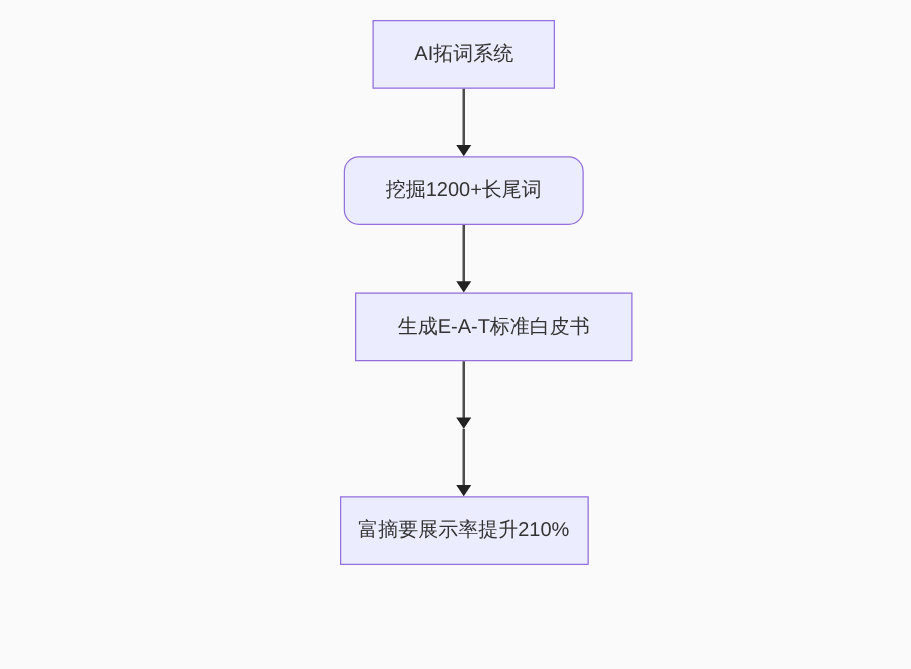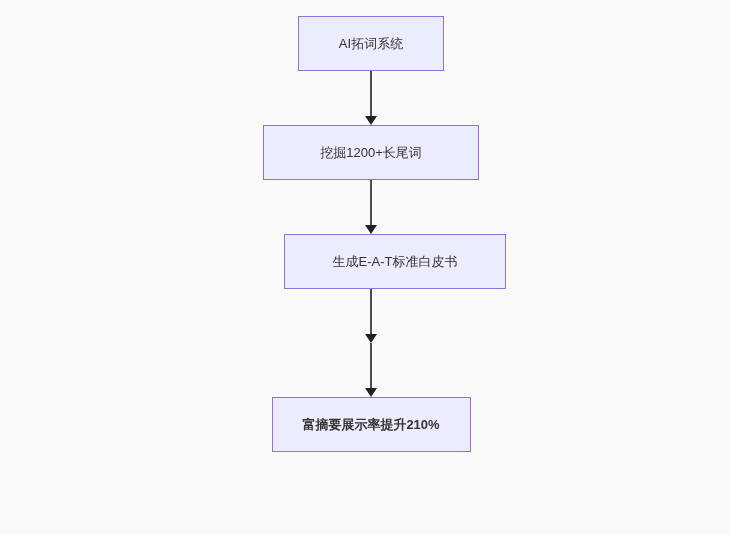--- a/index.html
+++ b/index.html
@@ -23,33 +23,33 @@
     display: flex;
     flex-direction: column;
     align-items: center;
   }
   .node {
     box-sizing: border-box;
     height: 55px;
     background: #ECECFF;
     border: 1px solid #9370DB;
     color: #333333;
-    font-size: 13px;
+    font-size: 16px;
     display: flex;
     align-items: center;
     justify-content: center;
     text-align: center;
     padding: 0 12px;
     white-space: nowrap;
   }
   .w1 { width: 146px; }
-  .w2 { width: 216px; }
+  .w2 { width: 192px; border-radius: 12px; }
   .w3 { width: 222px; margin-left: 48px; }
   .w4 { width: 216px; }
-  .w5 { width: 199px; font-weight: bold; }
+  .w5 { width: 199px; }
   .arrow {
     position: relative;
     width: 12px;
     height: 54px;
   }
   .arrow-line {
     position: absolute;
     left: 50%;
     transform: translateX(-50%);
     top: 0;

